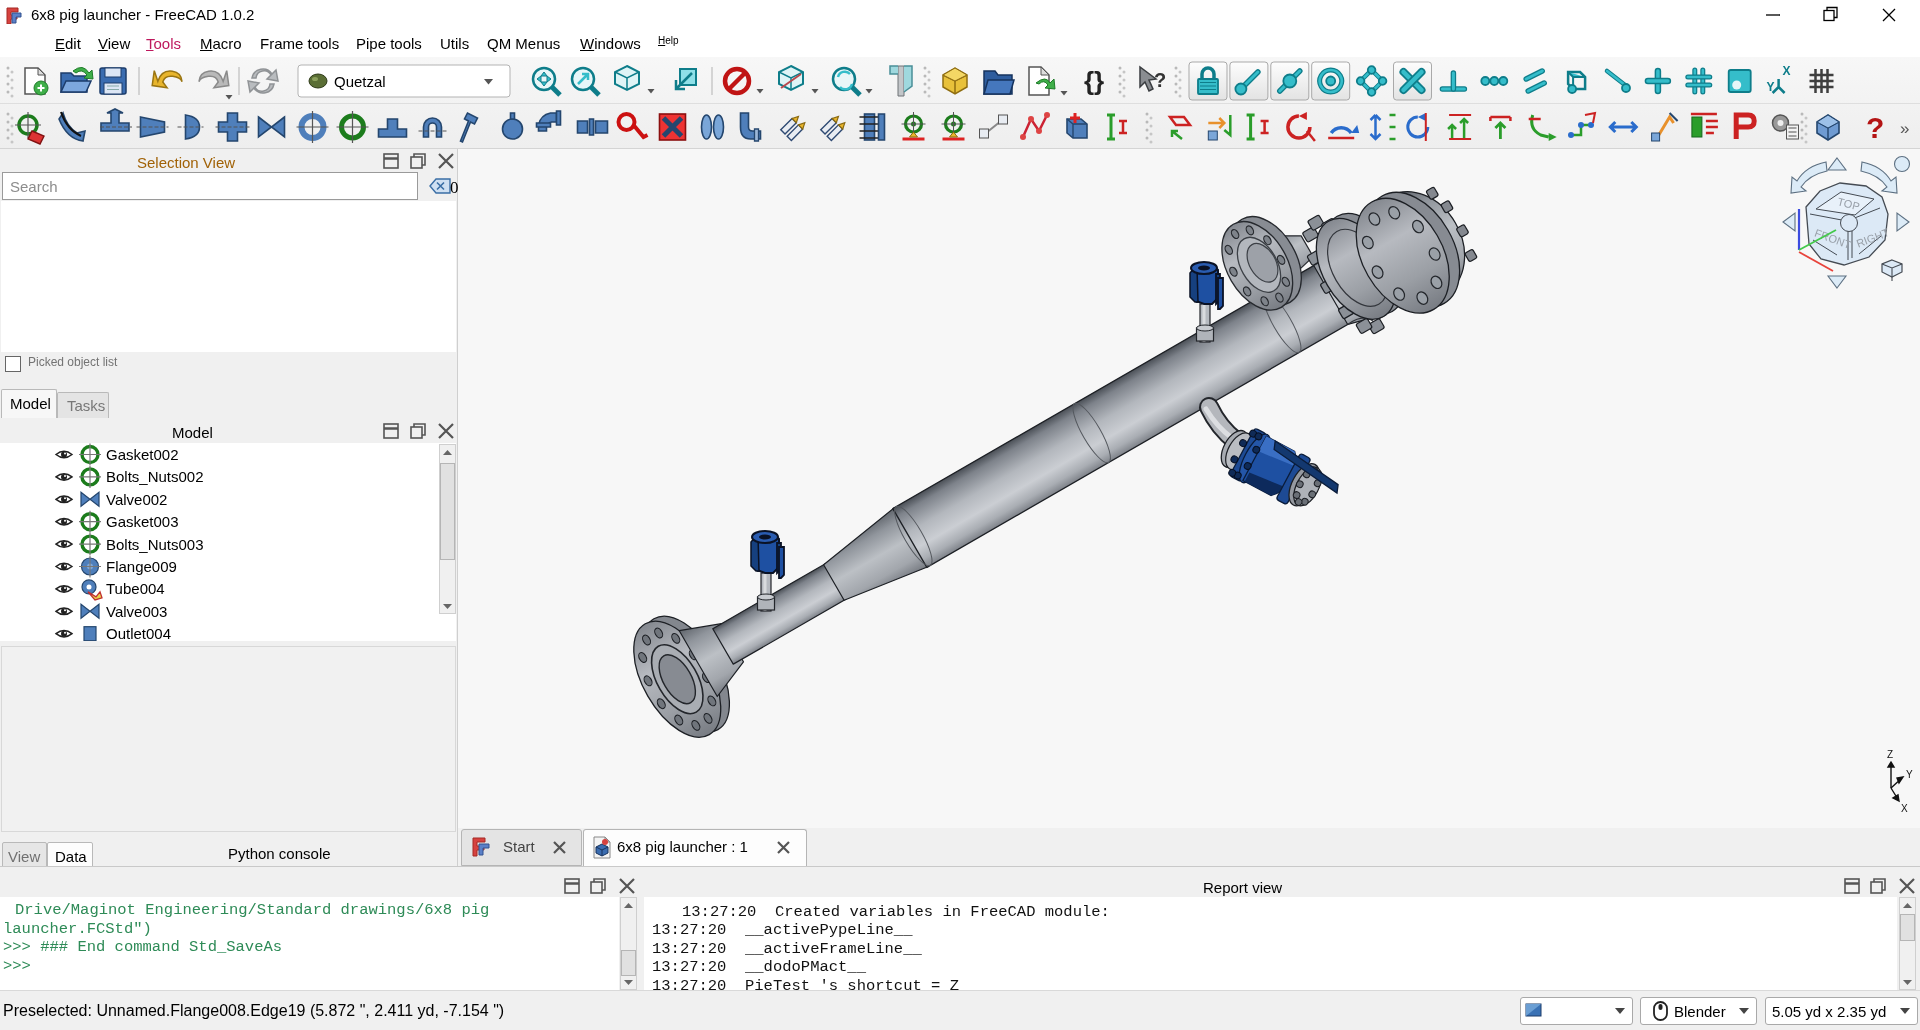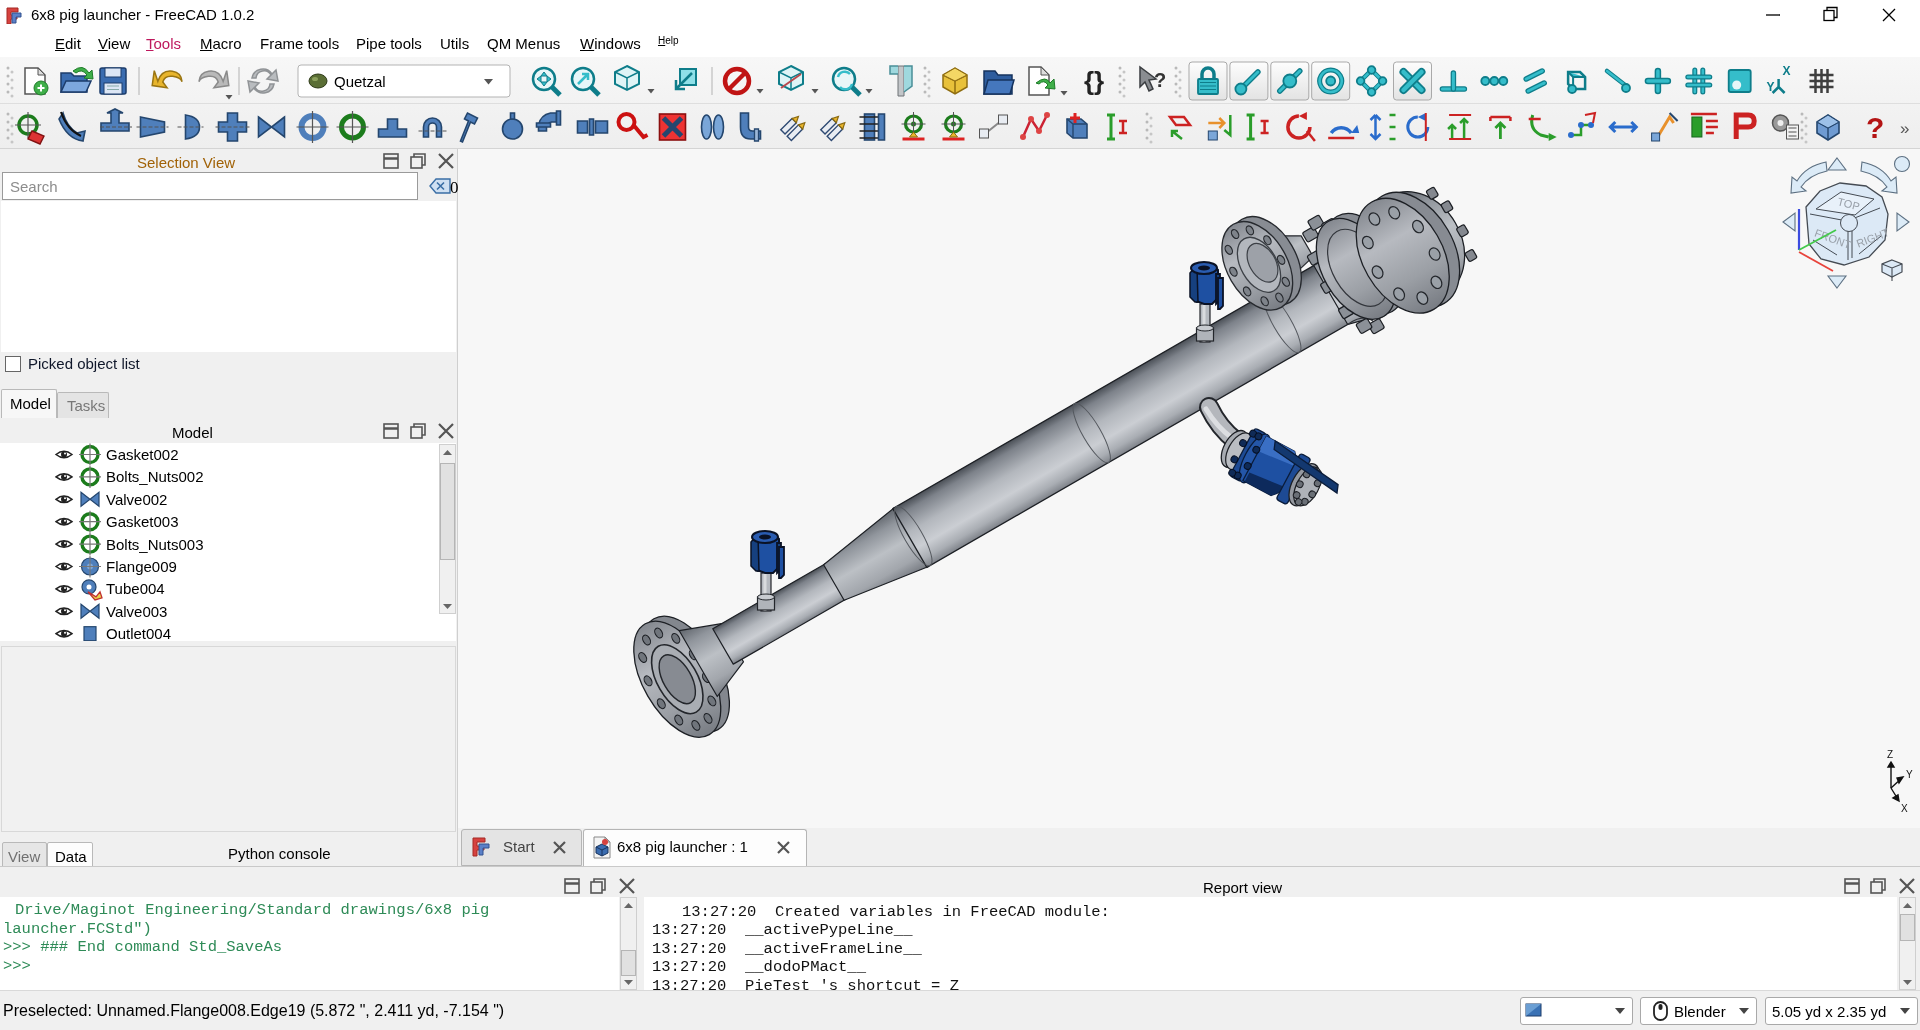--- a/index.html
+++ b/index.html
@@ -507,21 +507,21 @@
   </svg>
 <div style="position:absolute;left:2px;top:172px;width:416px;height:28px;background:#fff;border:1px solid #9a9a9a;"></div>
 <div style="position:absolute;left:10px;top:178px;font-family:Liberation Sans, sans-serif;font-size:15px;color:#8d8d8d;font-weight:normal;white-space:pre;">Search</div>
 <svg style="position:absolute;left:424px;top:174px;" width="34" height="24" viewBox="0 0 34 24">
     <path d="M6 12 l6 -7 h14 v14 h-14 z" fill="#cfe0f2" stroke="#3a6ea5" stroke-width="1.4"></path>
     <path d="M13 8.5 l7 7 m0 -7 l-7 7" stroke="#3a6ea5" stroke-width="1.6"></path>
     <text x="26" y="19" font-family="Liberation Serif" font-size="17" fill="#000">0</text>
   </svg>
 <div style="position:absolute;left:1px;top:201px;width:455px;height:151px;background:#fff;"></div>
 <div style="position:absolute;left:5px;top:356px;width:16px;height:16px;background:#fff;border:1px solid #666;"></div>
-<div style="position:absolute;left:28px;top:355px;font-family:'Liberation Sans', sans-serif;font-size:15px;color:#0f172a;font-weight:normal;white-space:pre;">Picked object list</div>
+<div style="position:absolute;left:28px;top:355px;font-family:'Liberation Sans', sans-serif;font-size:12px;color:#737373;font-weight:normal;white-space:pre;">Picked object list</div>
 <div style="position:absolute;left:1px;top:389px;width:56px;height:29px;background:#f7f7f7;border:1px solid #b9b9b9;border-bottom:none;border-radius:2px 2px 0 0;"></div>
 <div style="position:absolute;left:10px;top:395px;font-family:'Liberation Sans', sans-serif;font-size:15px;color:#000;font-weight:normal;white-space:pre;">Model</div>
 <div style="position:absolute;left:57px;top:392px;width:52px;height:26px;background:#e4e4e4;border:1px solid #b9b9b9;border-bottom:none;border-radius:2px 2px 0 0;"></div>
 <div style="position:absolute;left:67px;top:397px;font-family:'Liberation Sans', sans-serif;font-size:15px;color:#777;font-weight:normal;white-space:pre;">Tasks</div>
 <div style="position:absolute;left:172px;top:424px;font-family:'Liberation Sans', sans-serif;font-size:15px;color:#000;font-weight:normal;white-space:pre;">Model</div>
 <svg style="position:absolute;left:370px;top:419px;" width="88" height="24" viewBox="0 0 88 24">
     <g stroke="#555" fill="none" stroke-width="1.6">
       <rect x="14" y="5" width="14" height="14"></rect>
       <path d="M14 9.5 h14" stroke-width="2.5"></path>
       <rect x="41" y="8" width="11" height="11"></rect>

